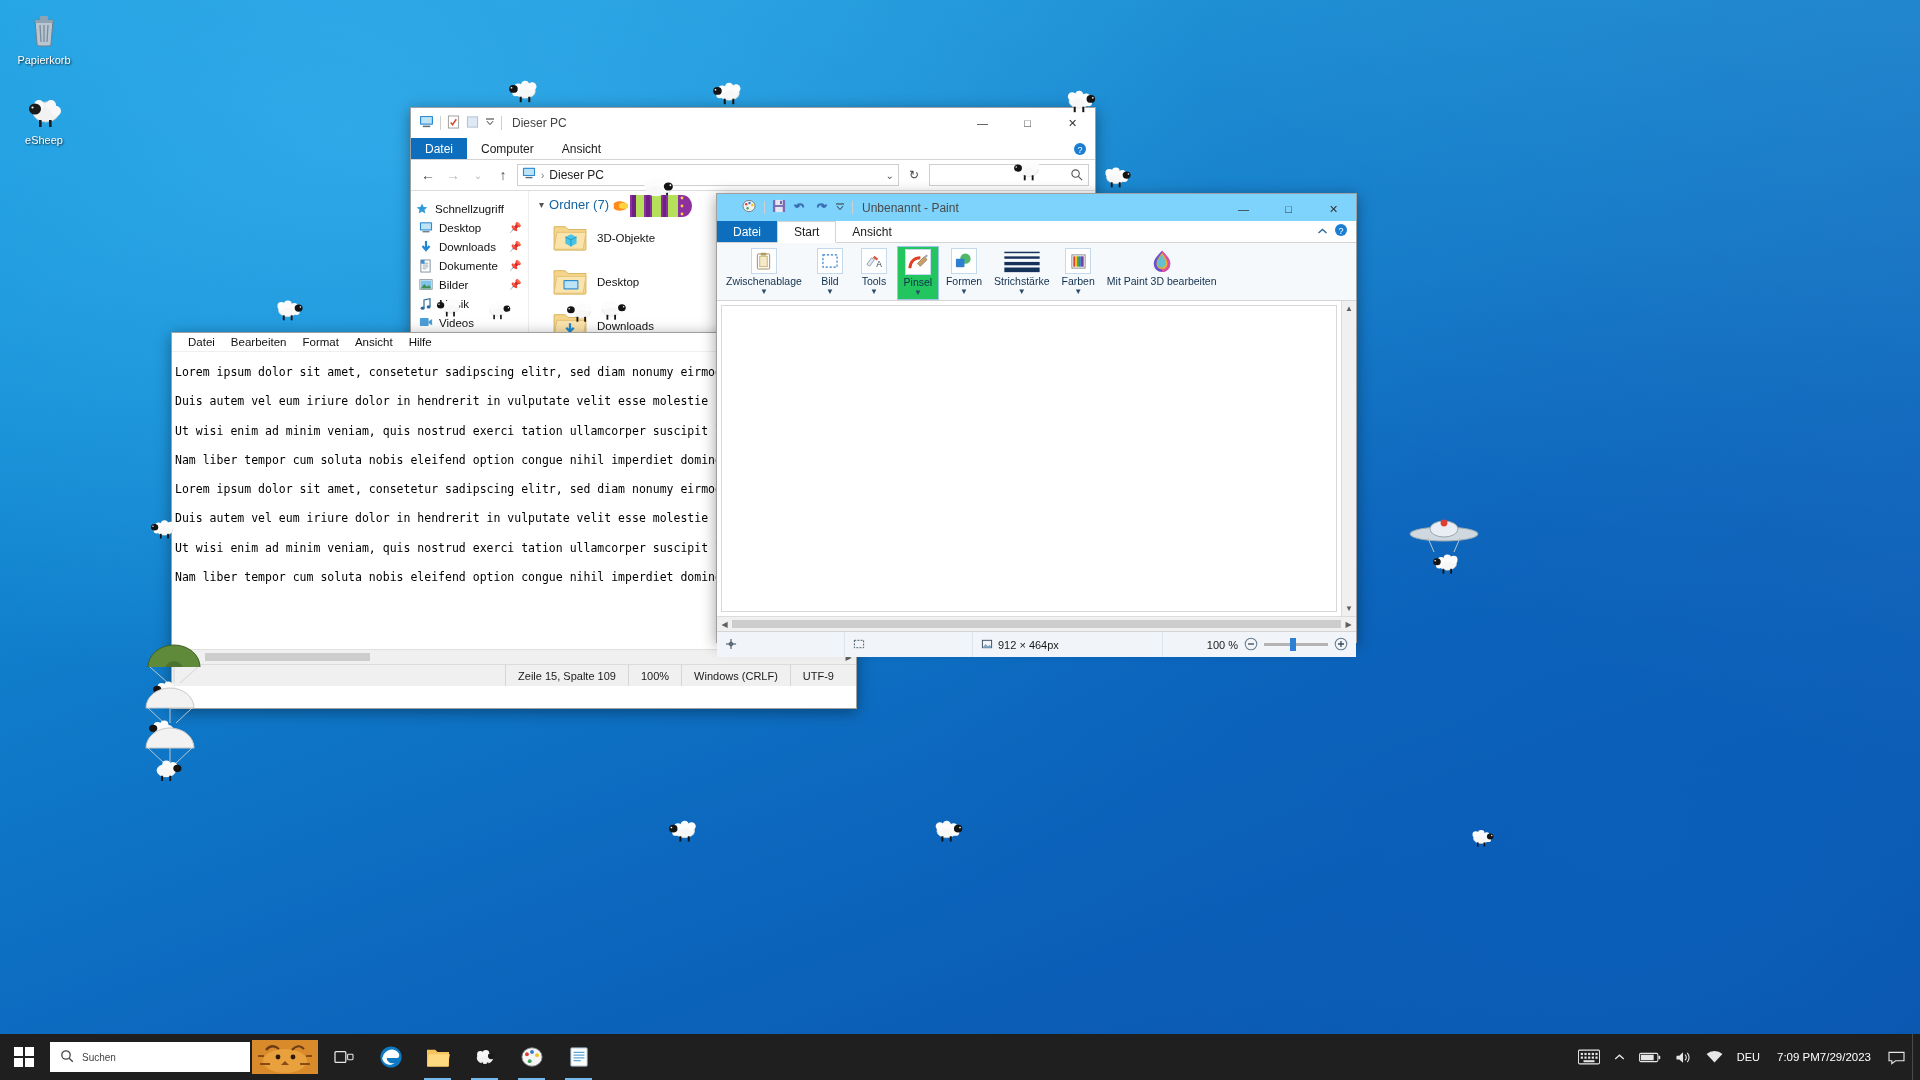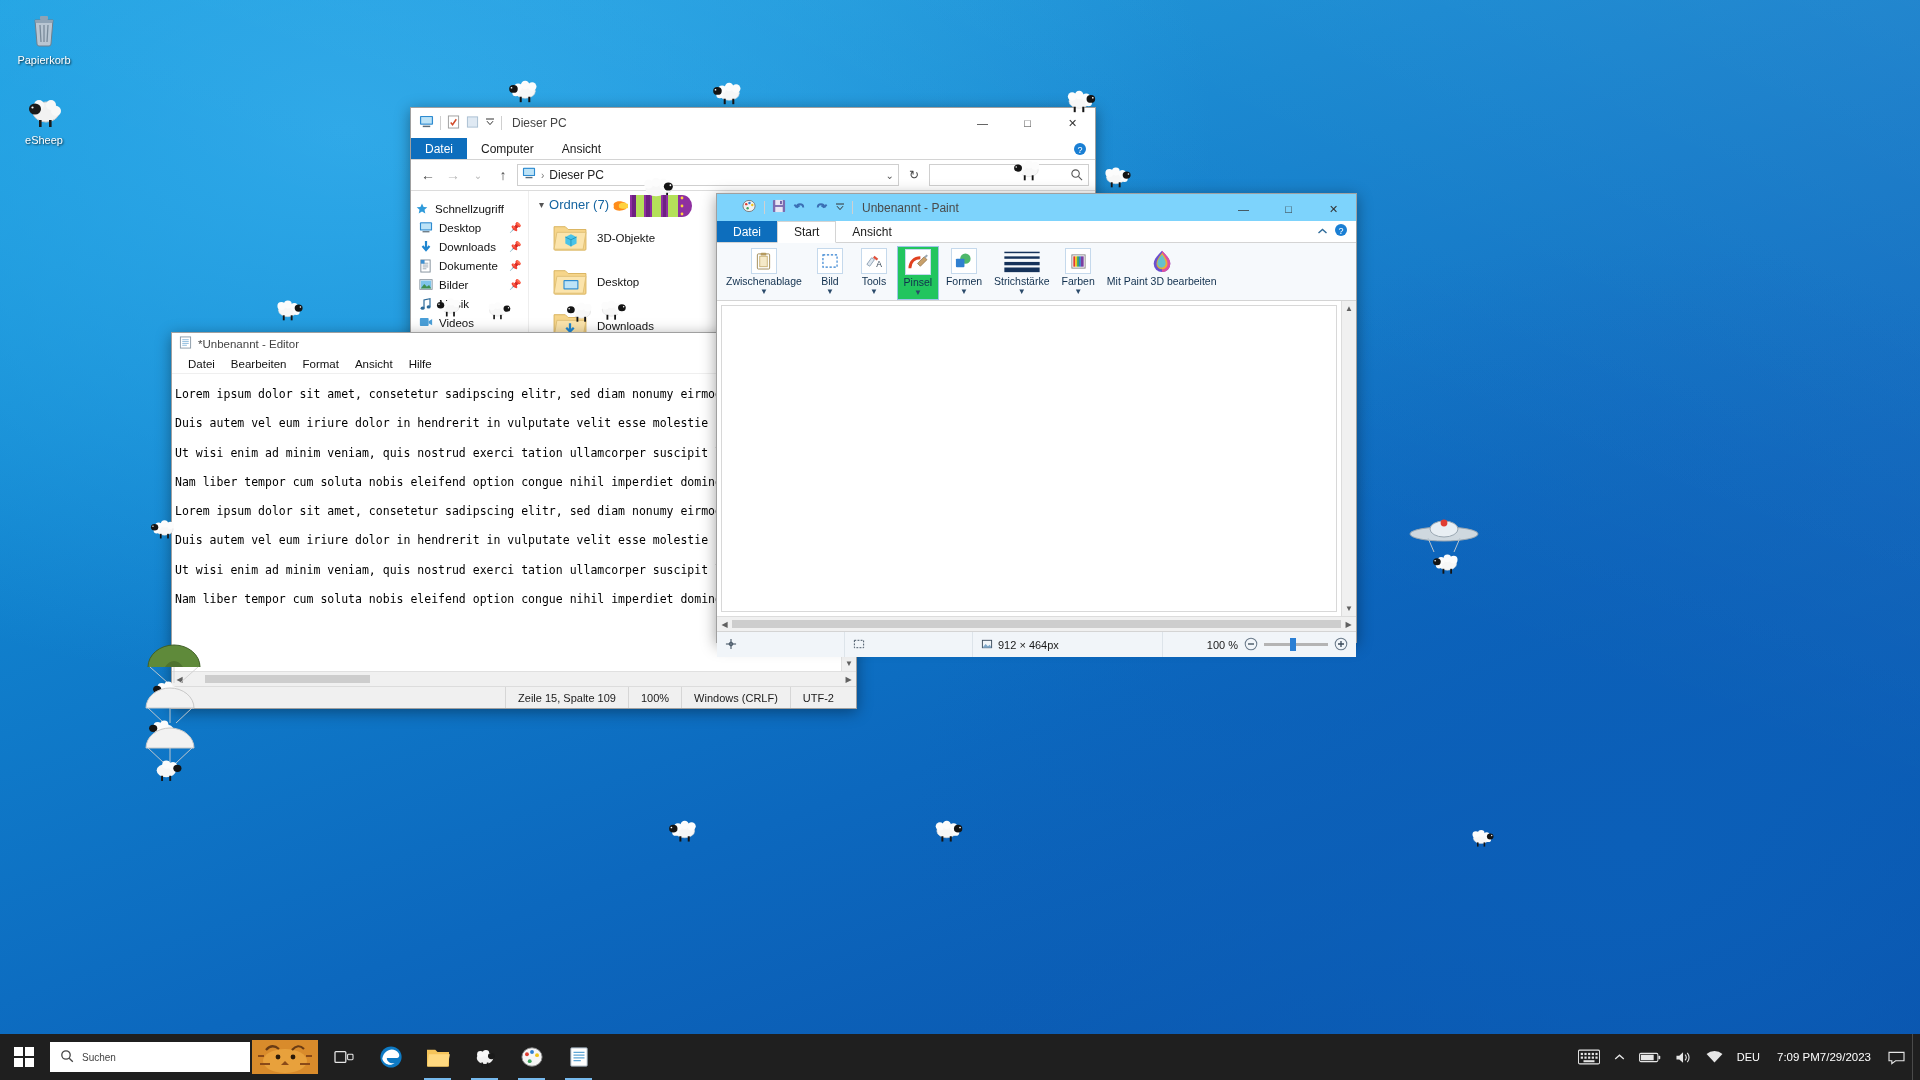--- a/index.html
+++ b/index.html
@@ -407,29 +407,20 @@
             <path d="M18 14 v7 M14 19 l4 4 4 -4" stroke="#1f86d0" stroke-width="2.4" fill="none"></path>
           </svg>
         </span>
         <span class="folder-label">Downloads</span>
       </div>
     </div>
   </div>
 </div>
 
 <div class="window" id="notepad">
-  <div class="np-title">
-    <span>
-      <svg width="13" height="13" viewBox="0 0 14 14">
-          <rect x="1.5" y="1" width="11" height="12" fill="#fff" stroke="#8a9aa8"></rect>
-          <path d="M3.5 4 h7 M3.5 6 h7 M3.5 8 h7 M3.5 10 h5" stroke="#7fb3d9" stroke-width="0.9"></path>
-        </svg>
-    </span>
-    <span class="np-titletext">*Unbenannt - Editor</span>
-  </div>
   <div class="np-menu">
     <span>Datei</span>
     <span>Bearbeiten</span>
     <span>Format</span>
     <span>Ansicht</span>
     <span>Hilfe</span>
   </div>
   <div class="np-textwrap">
     <div class="np-text">
       <div>Lorem ipsum dolor sit amet, consetetur sadipscing elitr, sed diam nonumy eirmod tem</div>
@@ -450,21 +441,21 @@
   <div class="np-hscroll">
     <div class="arr">◀</div>
     <div class="thumb"></div>
     <div style="flex:1"></div>
     <div class="arr">▶</div>
   </div>
   <div class="np-status">
     <div class="np-st-cell">Zeile 15, Spalte 109</div>
     <div class="np-st-cell">100%</div>
     <div class="np-st-cell">Windows (CRLF)</div>
-    <div class="np-st-cell" style="padding-right:22px">UTF-2</div>
+    <div class="np-st-cell" style="padding-right:22px">UTF-9</div>
   </div>
 </div>
 
 <div class="window" id="paint">
   <div class="pt-title">
     <div class="pt-qat">
       <span>
         <svg width="15" height="14" viewBox="0 0 16 15">
             <ellipse cx="7.5" cy="7.5" rx="6.5" ry="6" fill="#f2f2f2" stroke="#7a7a7a"></ellipse>
             <circle cx="4.5" cy="5.5" r="1.3" fill="#e03c31"></circle>

